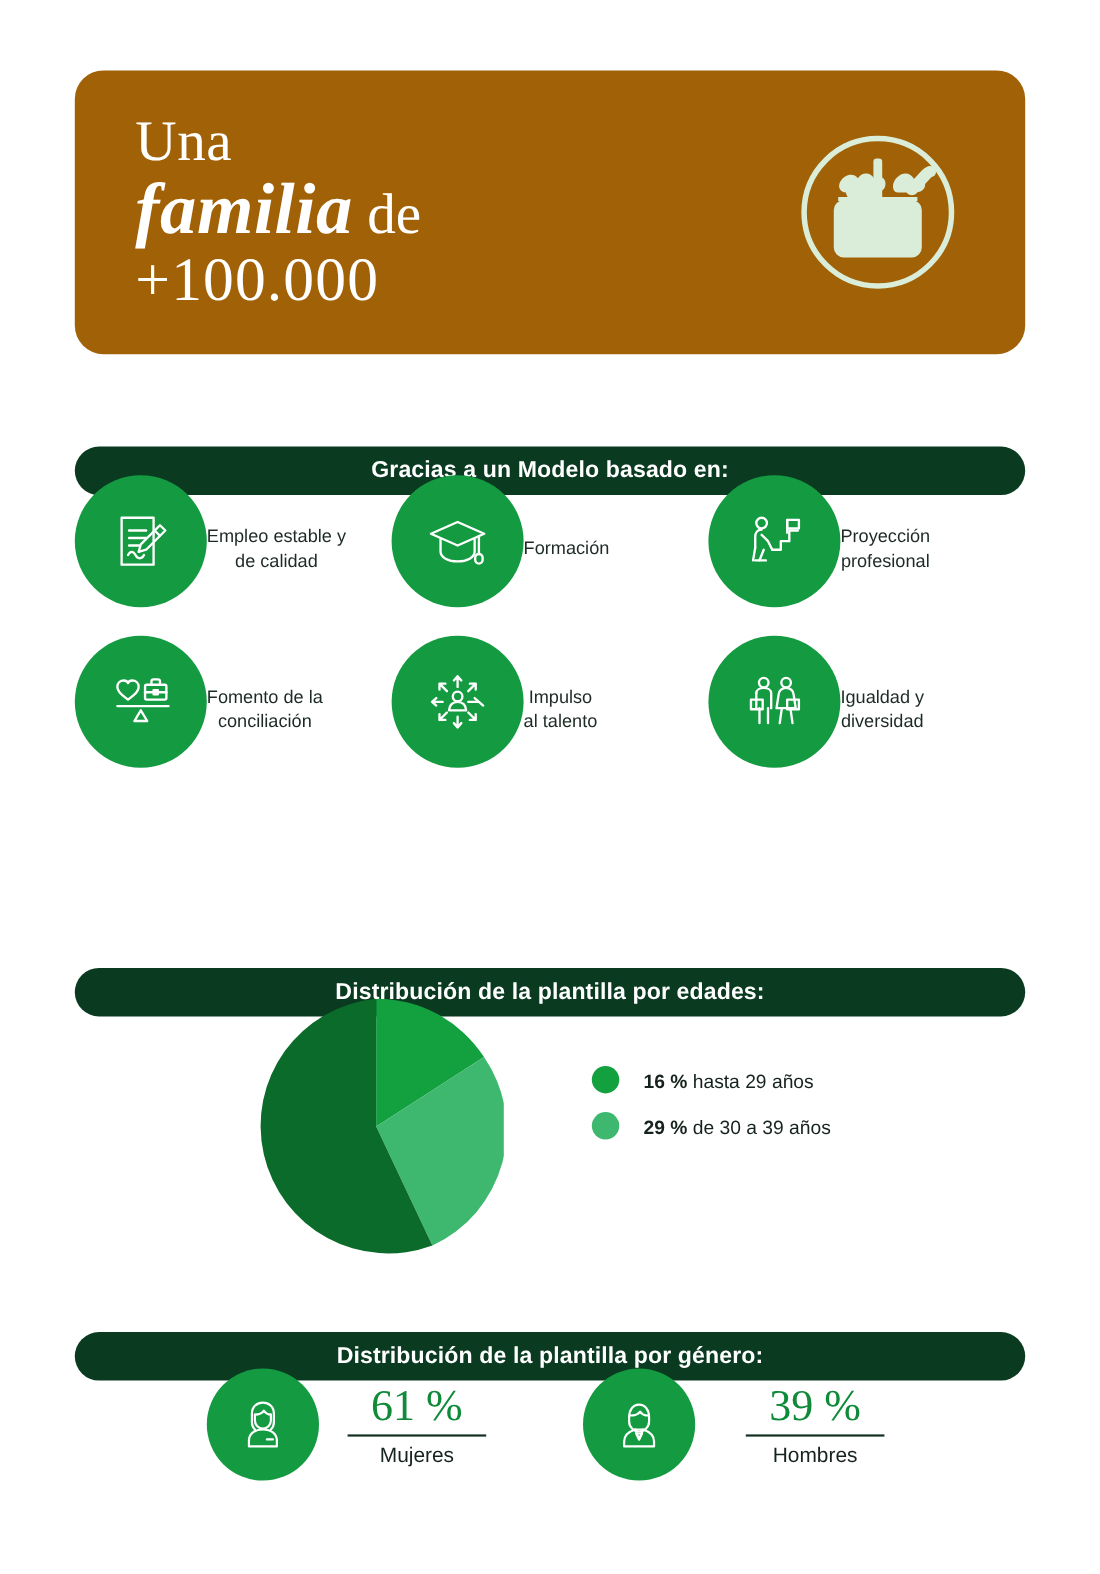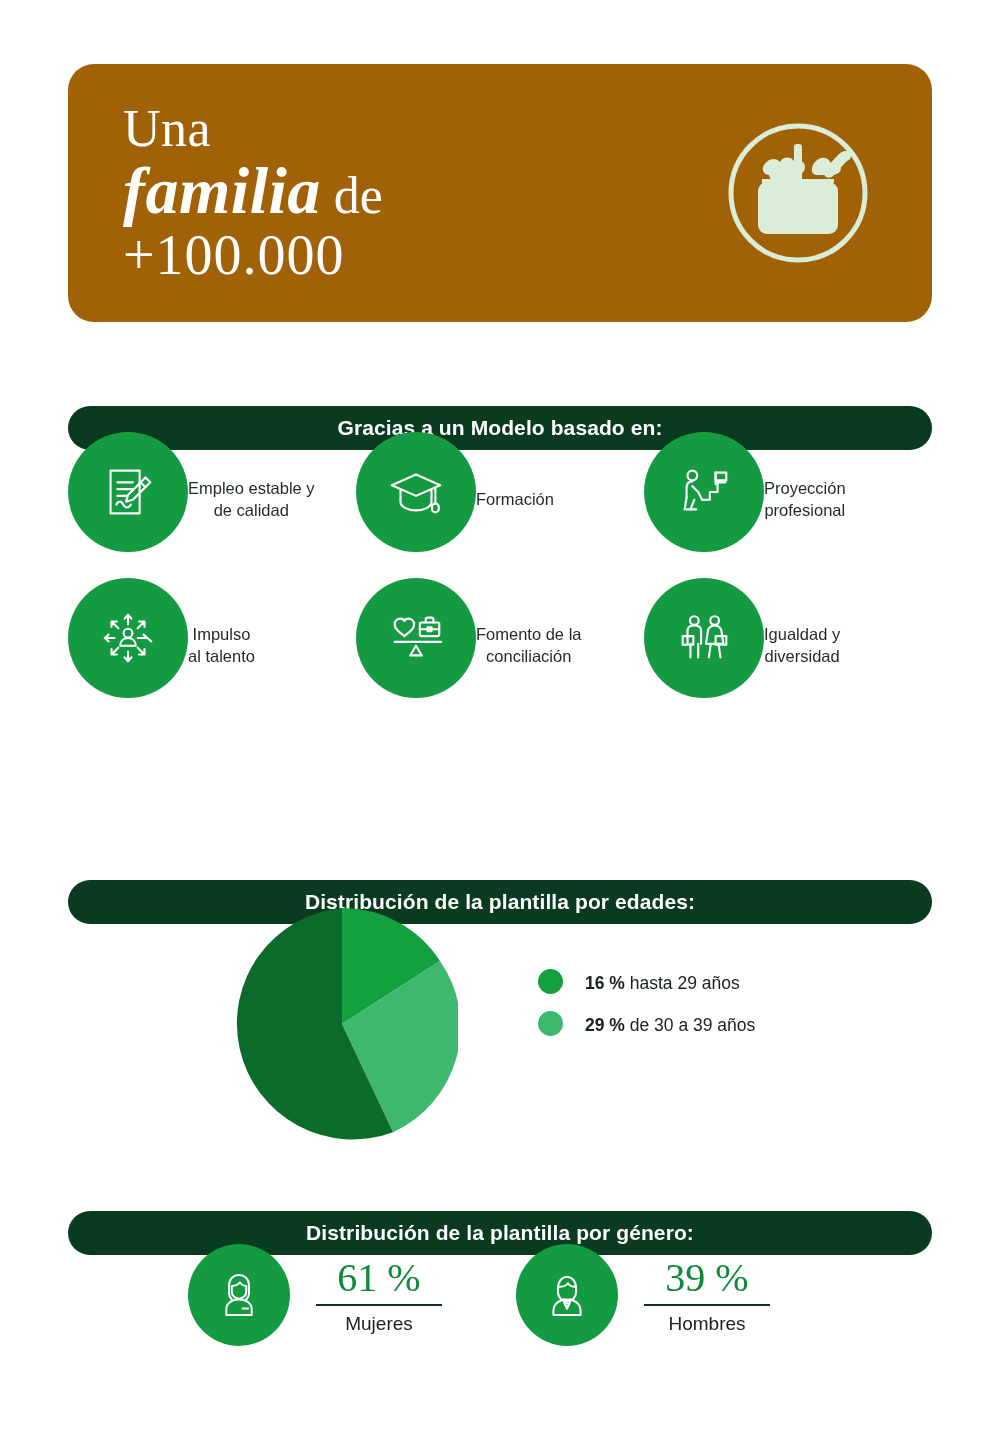--- a/index.html
+++ b/index.html
@@ -77,21 +77,21 @@
   .legend { position: absolute; left: 470px; top: 52px; }
   .legend-row { display: flex; align-items: flex-end; height: 42px; }
   .legend-dot { width: 25px; height: 25px; border-radius: 50%; flex: 0 0 auto; }
   .legend-text { margin-left: 22px; font-size: 17.5px; color: #16231c; white-space: nowrap; }
   .legend-text b { font-weight: bold; }
 
   
   .gender { position: absolute; left: 68px; top: 1244px; width: 864px; height: 120px; }
   .g-item { position: absolute; display: flex; align-items: center; }
   #g-women { left: 120px; }
-  #g-men { left: 448px; }
+  #g-men { left: 462px; gap: 20px; }
   .g-circle {
     width: 102px; height: 102px; border-radius: 50%;
     background: #149B41;
     display: flex; align-items: center; justify-content: center;
   }
   .g-stat { margin-left: 26px; text-align: center; min-width: 126px; }
   .g-pct {
     font-family: "Liberation Serif", serif;
     font-size: 40px; color: #0E8A38; line-height: 1.1;
     padding-bottom: 4px;
@@ -175,55 +175,55 @@
           <path d="M44 12h11v8H44z"></path>
         </svg>
       </div>
       <div class="pillar-label">Proyección
 profesional</div>
     </div>
 
     <div class="pillar">
       <div class="pillar-circle">
         <svg viewBox="0 0 64 64" width="62" height="62" fill="none" stroke="#fff" stroke-width="2.2" stroke-linecap="round" stroke-linejoin="round">
+          <path d="M20 30c-5-4-10-7-10-12 0-4 3-6 6-6 2 0 3.5 1 4 2.5C20.5 13 22 12 24 12c3 0 6 2 6 6 0 5-5 8-10 12z"></path>
+          <rect x="36" y="16" width="20" height="14" rx="1.5"></rect>
+          <path d="M42 16v-3a2 2 0 012-2h4a2 2 0 012 2v3"></path>
+          <line x1="36" y1="23" x2="56" y2="23"></line>
+          <rect x="44" y="21" width="4" height="4"></rect>
+          <line x1="10" y1="36" x2="58" y2="36"></line>
+          <path d="M32 40l-6 10h12z"></path>
+        </svg>
+      </div>
+      <div class="pillar-label">Fomento de la
+conciliación</div>
+    </div>
+
+    <div class="pillar">
+      <div class="pillar-circle">
+        <svg viewBox="0 0 64 64" width="62" height="62" fill="none" stroke="#fff" stroke-width="2.2" stroke-linecap="round" stroke-linejoin="round">
           <circle cx="32" cy="27" r="4.5"></circle>
           <path d="M24 40c0-5 3.5-8 8-8s8 3 8 8z"></path>
           <path d="M32 8v10M32 8l-3.5 4M32 8l3.5 4"></path>
           <path d="M32 56V46M32 56l-3.5-4M32 56l3.5-4"></path>
           <path d="M8 32h10M8 32l4-3.5M8 32l4 3.5"></path>
           <path d="M56 32H46M56 32l-4-3.5M56 32l4 3.5" transform="translate(-4,0)"></path>
           <path d="M15 15l7 7M15 15v5.5M15 15h5.5"></path>
           <path d="M49 15l-7 7M49 15v5.5M49 15h-5.5"></path>
           <path d="M15 49l7-7M15 49v-5.5M15 49h5.5"></path>
           <path d="M49 49l-7-7M49 49v-5.5M49 49h-5.5"></path>
         </svg>
       </div>
       <div class="pillar-label">Impulso
 al talento</div>
     </div>
 
     <div class="pillar">
       <div class="pillar-circle">
         <svg viewBox="0 0 64 64" width="62" height="62" fill="none" stroke="#fff" stroke-width="2.2" stroke-linecap="round" stroke-linejoin="round">
-          <path d="M20 30c-5-4-10-7-10-12 0-4 3-6 6-6 2 0 3.5 1 4 2.5C20.5 13 22 12 24 12c3 0 6 2 6 6 0 5-5 8-10 12z"></path>
-          <rect x="36" y="16" width="20" height="14" rx="1.5"></rect>
-          <path d="M42 16v-3a2 2 0 012-2h4a2 2 0 012 2v3"></path>
-          <line x1="36" y1="23" x2="56" y2="23"></line>
-          <rect x="44" y="21" width="4" height="4"></rect>
-          <line x1="10" y1="36" x2="58" y2="36"></line>
-          <path d="M32 40l-6 10h12z"></path>
-        </svg>
-      </div>
-      <div class="pillar-label">Fomento de la
-conciliación</div>
-    </div>
-
-    <div class="pillar">
-      <div class="pillar-circle">
-        <svg viewBox="0 0 64 64" width="62" height="62" fill="none" stroke="#fff" stroke-width="2.2" stroke-linecap="round" stroke-linejoin="round">
           <circle cx="22" cy="14" r="4.5"></circle>
           <path d="M15 24c0-3 3-5 7-5s7 2 7 5v14"></path>
           <path d="M15 24v14"></path>
           <path d="M18 38v14M26 38v14"></path>
           <rect x="10" y="30" width="11" height="9"></rect>
           <circle cx="43" cy="14" r="4.5"></circle>
           <path d="M36 25c0-3 3-6 7-6s7 3 7 6l2 13H34z"></path>
           <path d="M39 38l-2 14M47 38l2 14"></path>
           <rect x="44" y="30" width="11" height="9"></rect>
         </svg>

